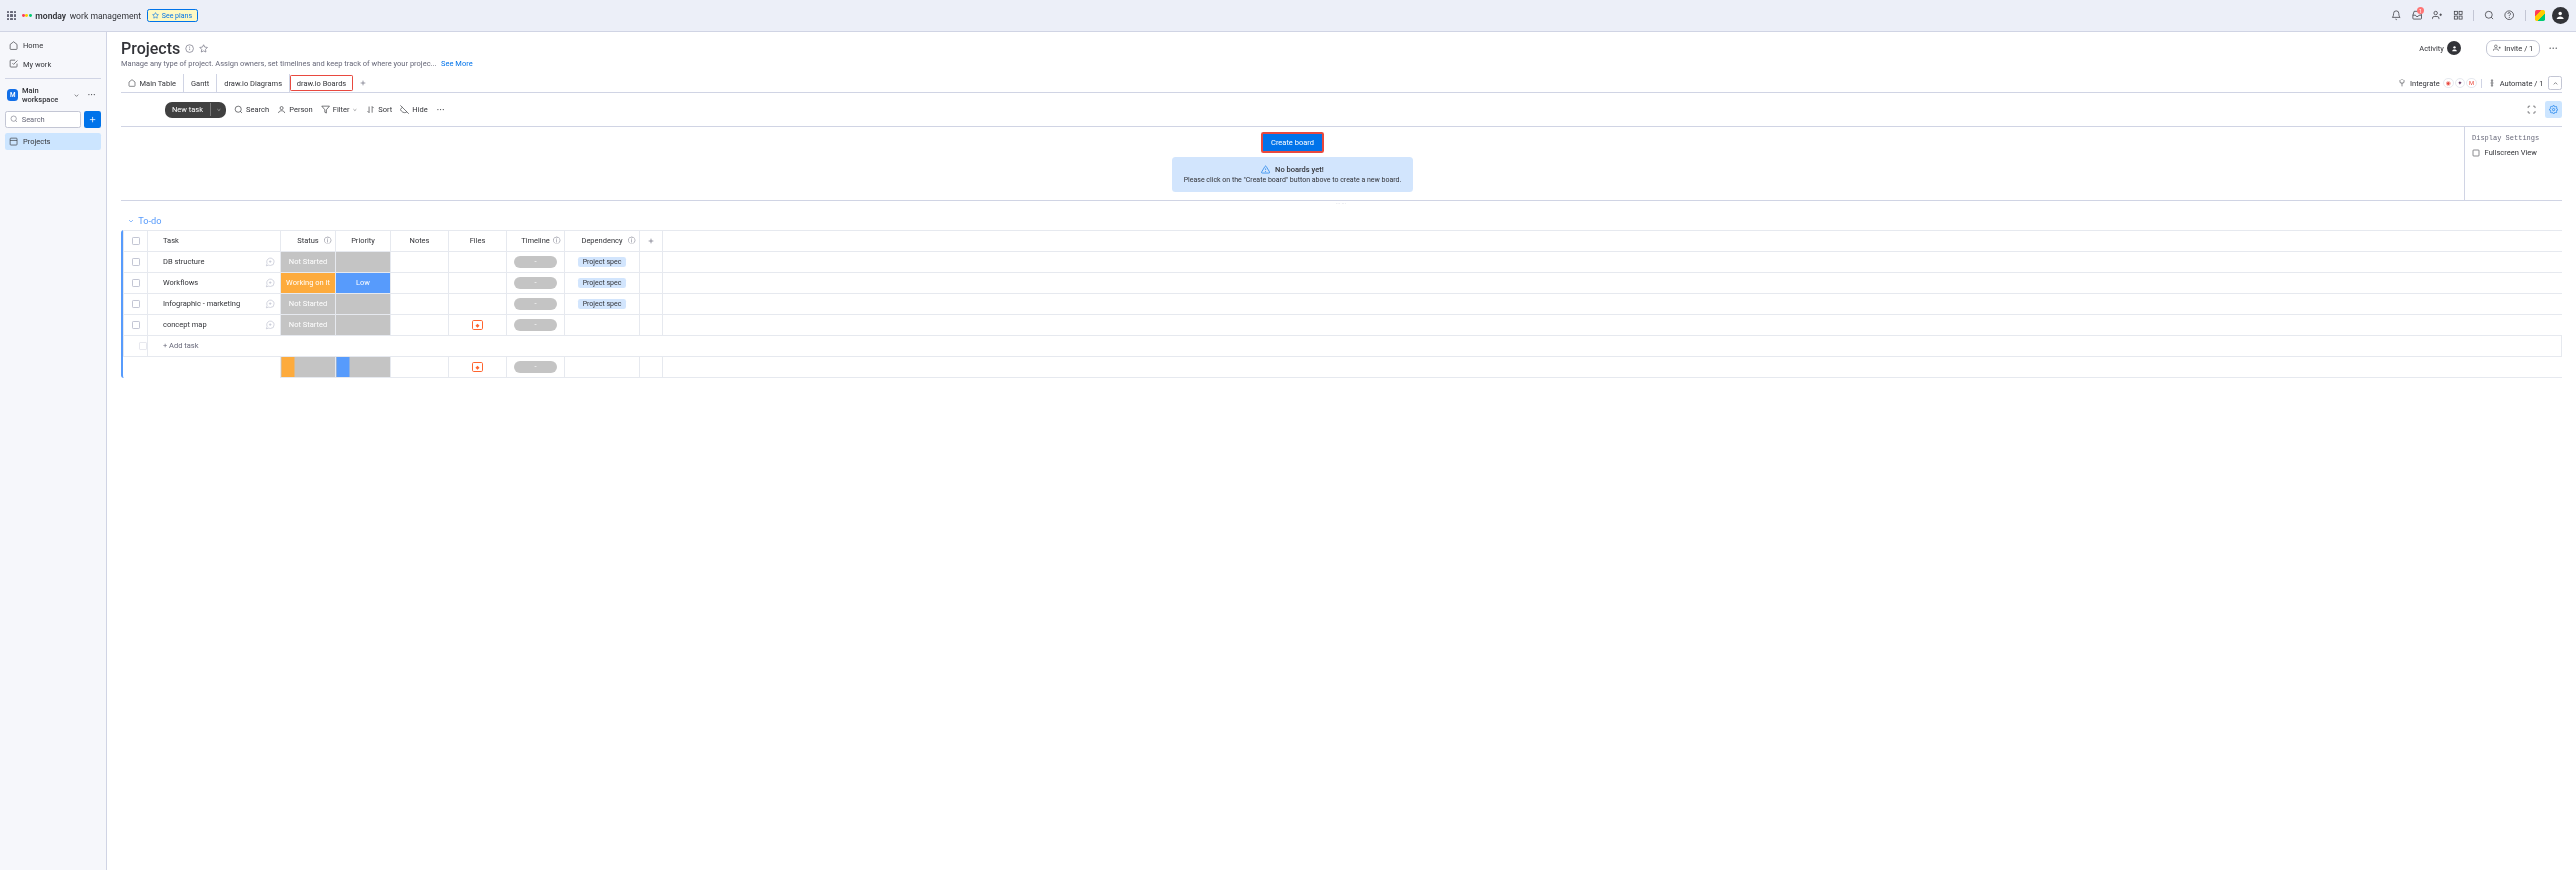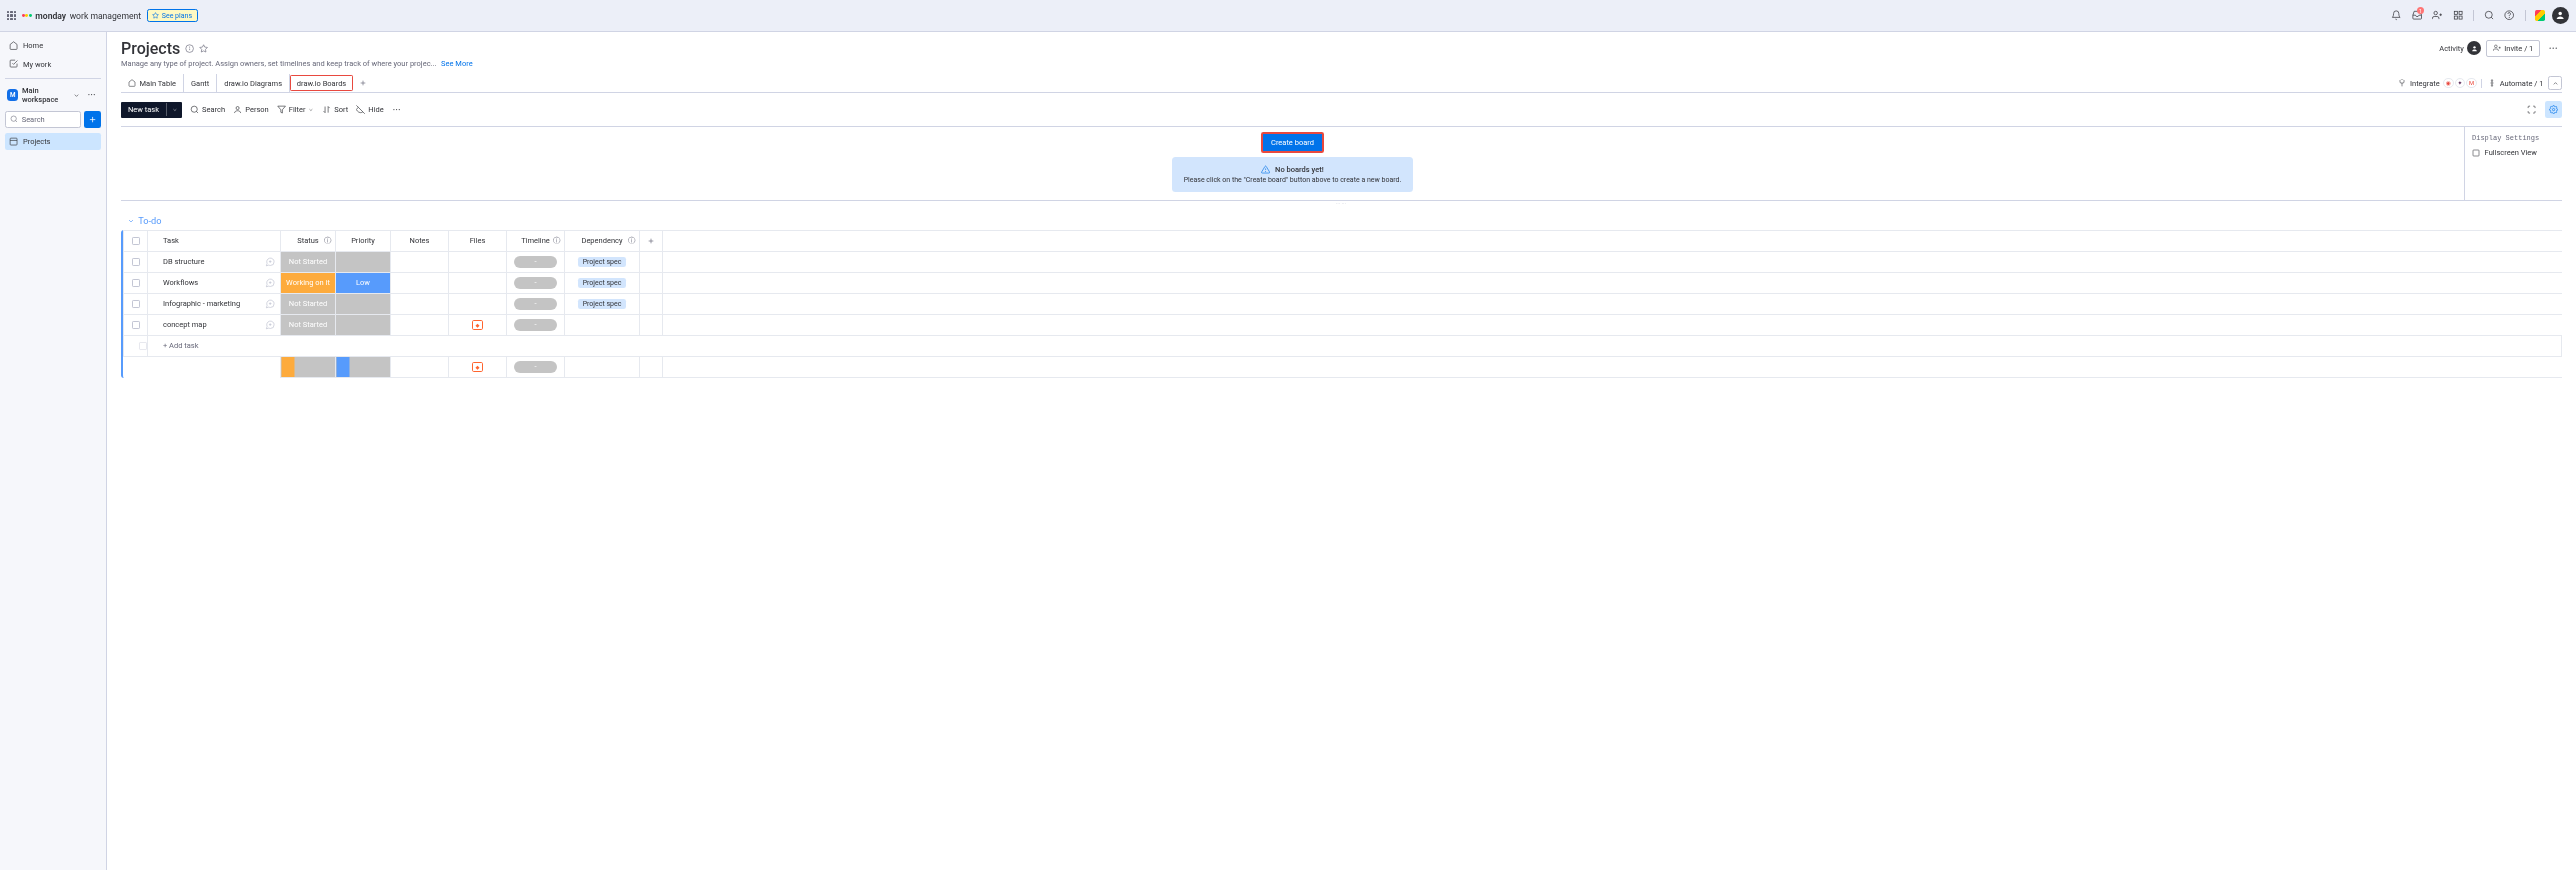--- a/index.html
+++ b/index.html
@@ -42,40 +42,40 @@
 .board-item { display:flex; align-items:center; gap:4.6px; padding:3.5px 4.6px; border-radius:2.3px; background:#cce5ff; cursor:pointer; margin-top:3.5px;}
 
 
 .main { flex: 1; padding: 7px 14px 0 14px; overflow: auto; background:#fff; position:relative;}
 .page-head { display:flex; align-items:center; gap:4.6px;}
 .page-title { font-size: 16px; font-weight: 500; }
 .head-right { margin-left:auto; display:flex; align-items:center; gap:4.6px;}
 .activity-wrap { display:flex; align-items:center; gap:3.5px;}
 .sm-avatar { width:14px; height:14px; border-radius:50%; background:#323338; display:flex; align-items:center; justify-content:center;}
 .sm-avatar svg{fill:#fff;}
-.invite-btn { border:0.6px solid #c3c6d4; border-radius:2px; padding:2.9px 5.8px; display:flex; align-items:center; gap:3.5px; cursor:pointer;}
+.invite-btn { border:0.6px solid #c3c6d4; border-radius:7px; padding:2.9px 5.8px; display:flex; align-items:center; gap:3.5px; cursor:pointer;margin-left:20px;}
 .dots-btn { width:17.3px; height:17.3px; display:flex; align-items:center; justify-content:center; border-radius:2.3px; cursor:pointer;}
 .description-row { display:flex; align-items:center; gap:4.6px; margin-top:1.2px; color:#676879;}
 .see-more { color:#0073ea; cursor:pointer;}
 
 
 .tabs-row { display:flex; align-items:center; border-bottom:0.6px solid #d0d4e4; margin-top:5.8px; gap:0;}
 .tab { padding:4.6px 7px; display:flex; align-items:center; gap:3.5px; cursor:pointer; color:#323338; border-right:0.6px solid #d0d4e4;}
 .tab.highlighted { border:1.7px solid #e8493f; border-radius:1.2px; padding:2.9px 5.8px;}
 .tab-add { padding:4.6px 5.8px; cursor:pointer; color:#676879;}
 .tabs-right { margin-left:auto; display:flex; align-items:center; gap:4.6px;}
 .integrate-wrap { display:flex; align-items:center; gap:3.5px;}
 .integ-icons { display:flex; gap:1.2px;}
 .integ-icons span { width:10.4px; height:10.4px; border-radius:50%; border:0.6px solid #e6e9ef; display:flex; align-items:center; justify-content:center; font-size:5.8px;}
 .automate-wrap { display:flex; align-items:center; gap:3.5px; border-left:0.6px solid #d0d4e4; padding-left:5.8px;}
 .collapse-btn { width:14px; height:14px; border:0.6px solid #c3c6d4; border-radius:2.3px; display:flex; align-items:center; justify-content:center; cursor:pointer;}
 
 
 .toolbar { display:flex; align-items:center; gap:8px; padding:8px 0;}
-.new-task { background:#0f172a; color:#fff; border-radius:1px; display:flex; align-items:center; overflow:hidden;}
+.new-task { background:#404040; color:#fff; border-radius:7px; display:flex; align-items:center; overflow:hidden;margin-left:44px;}
 .new-task-main { padding:3.5px 7px; cursor:pointer;}
 .new-task-arrow { padding:3.5px 4.6px; border-left:0.6px solid rgba(255,255,255,0.3); cursor:pointer;}
 .tool-item { display:flex; align-items:center; gap:2.9px; cursor:pointer; color:#323338;}
 .toolbar-right { margin-left:auto; display:flex; align-items:center; gap:4.6px;}
 .square-btn { width:17.3px; height:17.3px; display:flex; align-items:center; justify-content:center; border-radius:2.3px; cursor:pointer;}
 .square-btn.active { background:#cce5ff; color:#0073ea;}
 
 
 .panel-area { display:flex; border-top:0.6px solid #d0d4e4; border-bottom:0.6px solid #d0d4e4; min-height:75px;}
 .panel-main { flex:1; display:flex; flex-direction:column; align-items:center; padding-top:4.6px; position:relative;}

